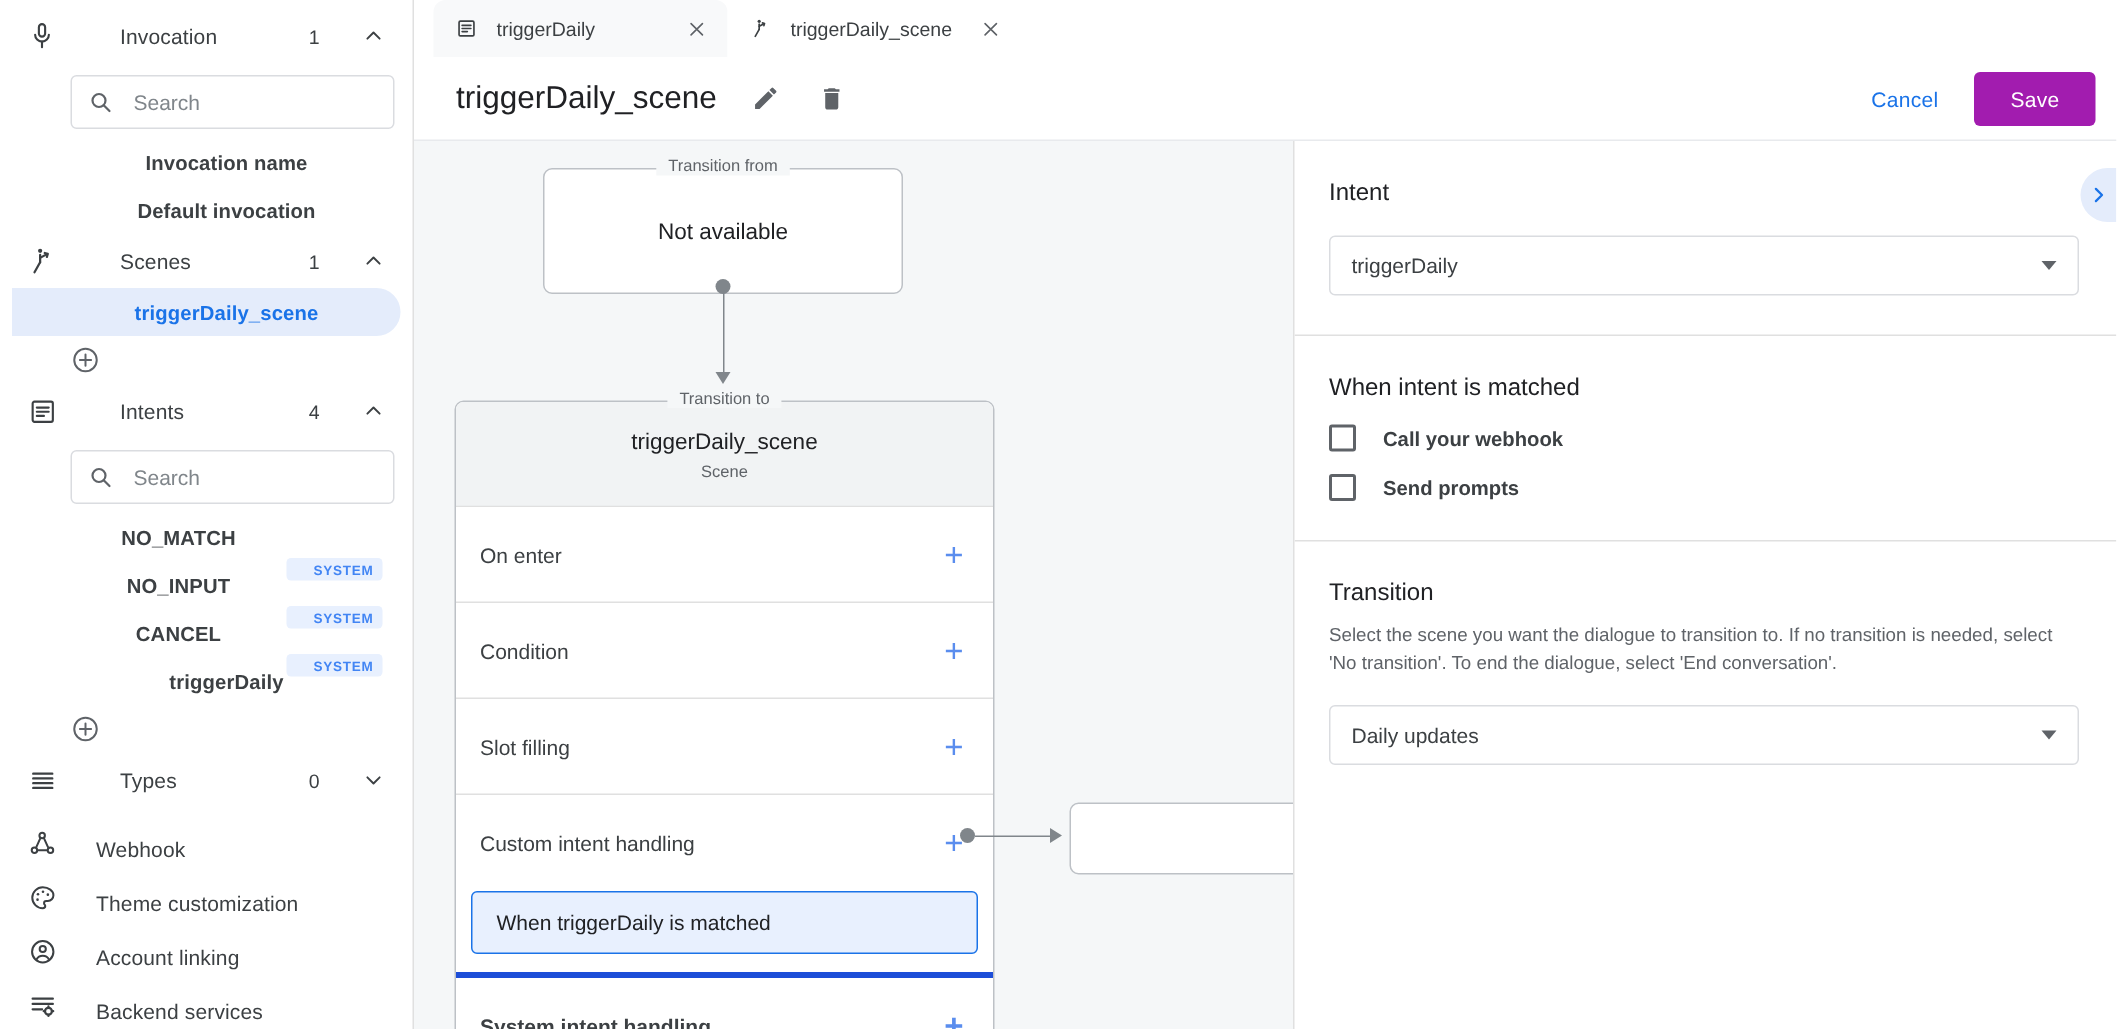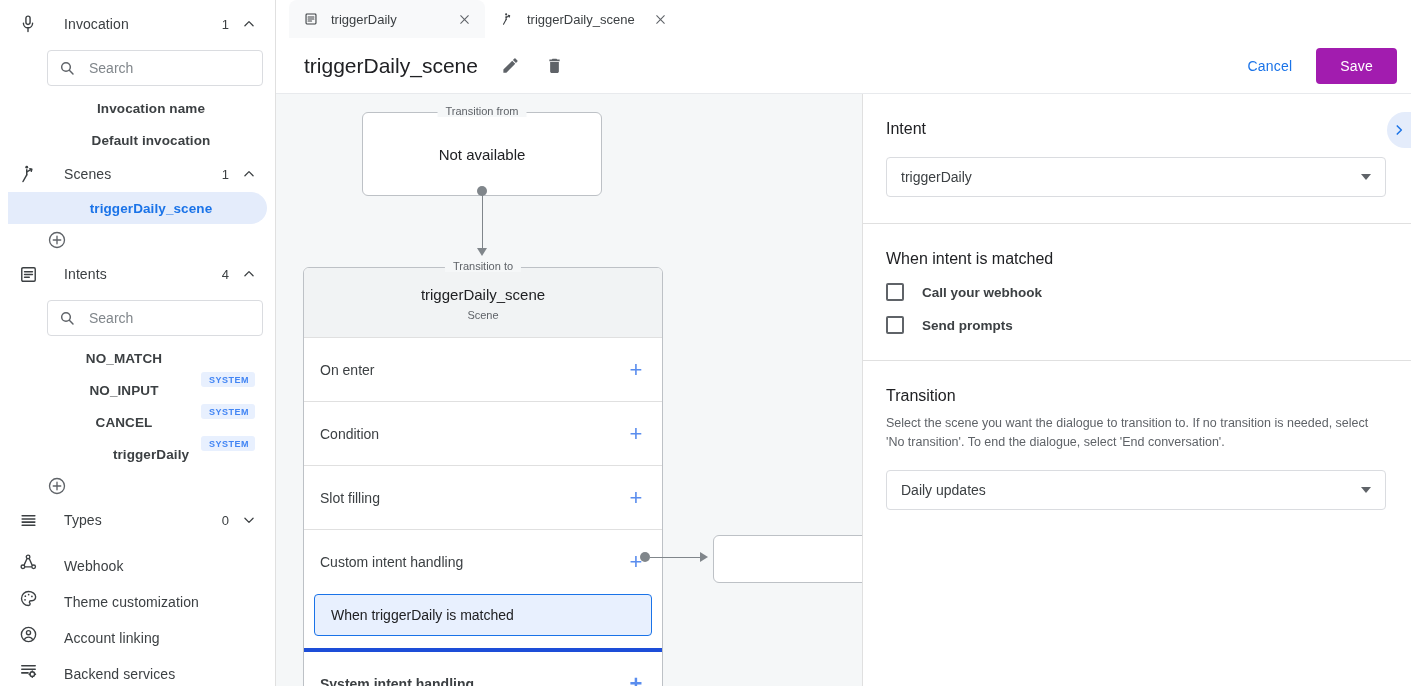--- a/index.html
+++ b/index.html
@@ -29,20 +29,21 @@
     overflow: hidden;
     padding-top: 6px;
   }
   .nav-group-head {
     display: flex;
     align-items: center;
     height: 36px;
     padding: 0 18px 0 16px;
     cursor: pointer;
     user-select: none;
+    gap: 16px;
   }
   .nav-group-head .gicon {
     width: 24px; height: 24px;
     flex: 0 0 24px;
     display: flex; align-items: center; justify-content: center;
     color: #3c4043;
   }
   .nav-group-head .glabel {
     flex: 1;
     margin-left: 24px;
@@ -105,21 +106,21 @@
     background: #e4ecfb;
     color: #1a73e8;
     border-radius: 0 16px 16px 0;
   }
   .badge-system {
     background: #e8f0fe;
     color: #4285f4;
     font-size: 9px;
     font-weight: bold;
     letter-spacing: .5px;
-    padding: 3px 6px 2px 8px;
+    padding: 3px 6px 2px 18px;
     border-radius: 3px;
     margin-top: 43px;
   }
   .add-row {
     padding: 4px 0 4px 47px;
     height: 32px;
     display: flex;
     align-items: center;
   }
   .add-circle {

